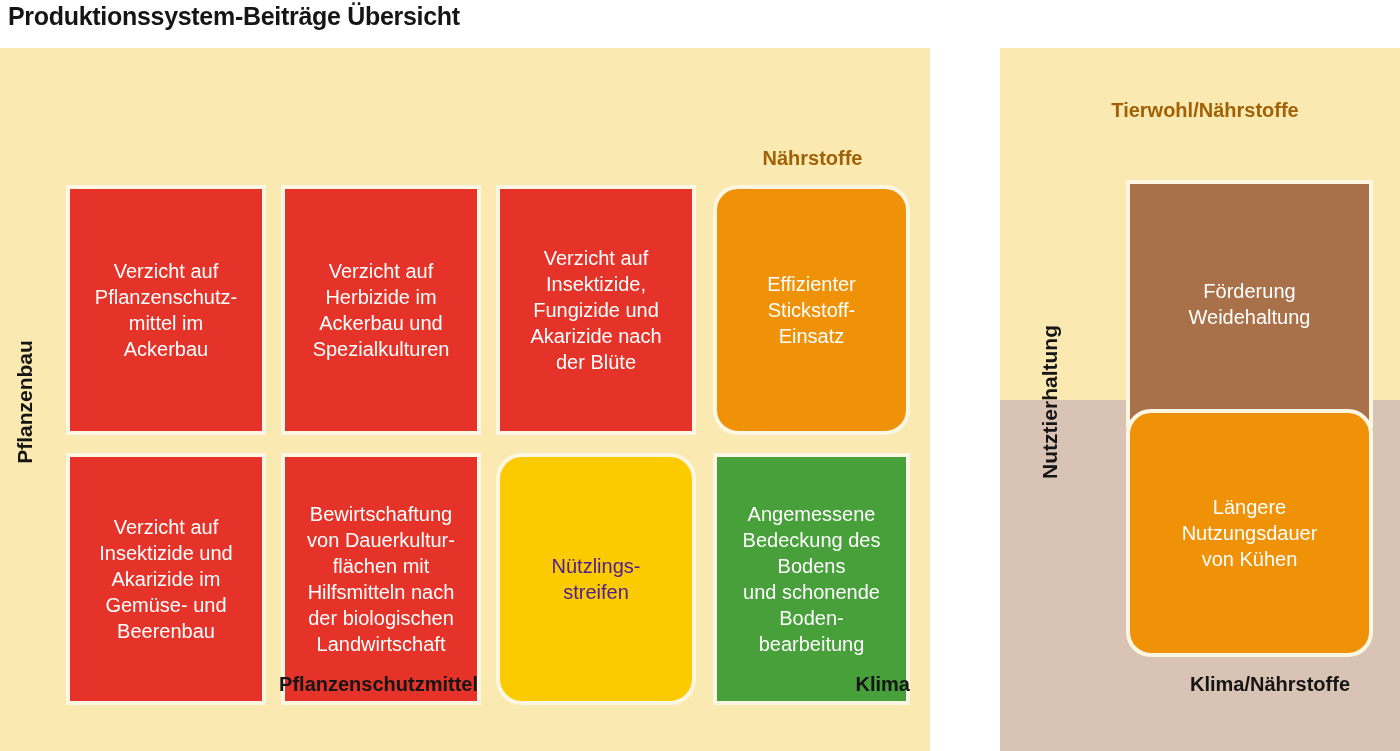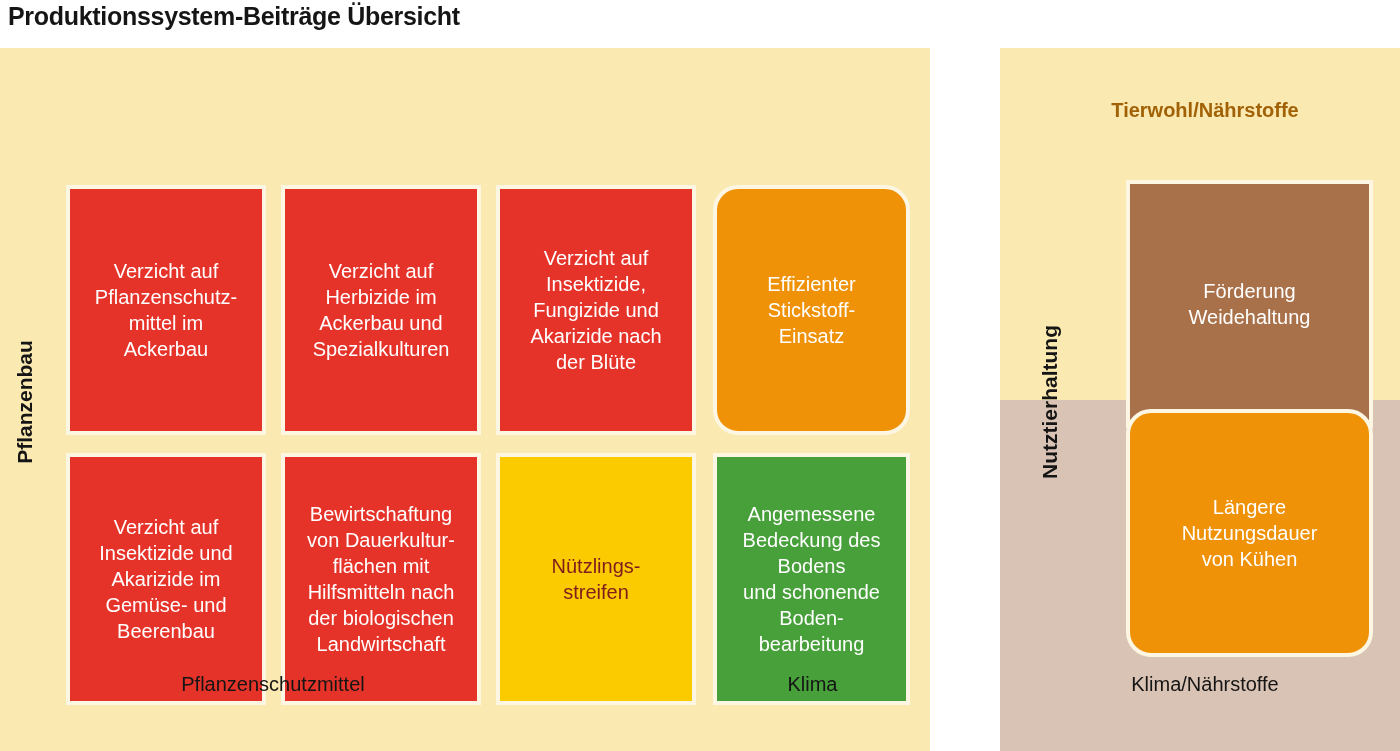--- a/index.html
+++ b/index.html
@@ -88,23 +88,23 @@
     text-align: center;
     white-space: nowrap;
   }
   .hdr-naehrstoffe { left: 715px; top: 99px; width: 195px; }
   .hdr-tierwohl    { left: 1060px; top: 99px; width: 290px; }
 
   
   .col-footer {
     position: absolute;
     font-size: 20px;
-    font-weight: normal;
+    font-weight: bold;
     color: #151515;
-    text-align: center;
+    text-align: right;
     line-height: 1.28;
   }
   .ftr-psm   { left: 68px;  top: 672px; width: 410px; }
   .ftr-fbio  { left: 498px; top: 672px; width: 195px; }
   .ftr-boden { left: 715px; top: 672px; width: 195px; }
   .ftr-klima { left: 1060px; top: 672px; width: 290px; }
 
   
   .box {
     position: absolute;
@@ -124,21 +124,21 @@
   .r1 { top: 137px; height: 250px; }
   .r2 { top: 405px; height: 252px; }
 
   .c1 { left: 66px;  width: 200px; }
   .c2 { left: 281px; width: 200px; }
   .c3 { left: 496px; width: 200px; }
   .c4 { left: 713px; width: 197px; }
 
   .bg-red    { background: #e63329; }
   .bg-orange { background: #ef9208; border-radius: 25px; }
-  .bg-yellow { background: #fbcb00; color: #7f1d1d; }
+  .bg-yellow { background: #fbcb00; color: #4c1d95; border-radius: 26px; }
   .bg-green  { background: #47a039; }
   .bg-brown  { background: #a9714a; }
 
   
   .rbox-top {
     left: 1126px;
     top: 140px;
     width: 247px;
     height: 248px;
     margin-top: 40px;
@@ -152,20 +152,21 @@
 </style>
 </head>
 <body>
 
 <div id="root">
 
   <div class="page-title">Produktionssystem-Beiträge Übersicht</div>
 
   <div class="panel-left">
 
+    <div class="col-header hdr-naehrstoffe">Nährstoffe</div>
 
     <div class="box r1 c1 bg-red">
       <span class="box-text">Verzicht auf<br>Pflanzenschutz-<br>mittel im<br>Ackerbau</span>
     </div>
 
     <div class="box r1 c2 bg-red">
       <span class="box-text">Verzicht auf<br>Herbizide im<br>Ackerbau und<br>Spezialkulturen</span>
     </div>
 
     <div class="box r1 c3 bg-red">

